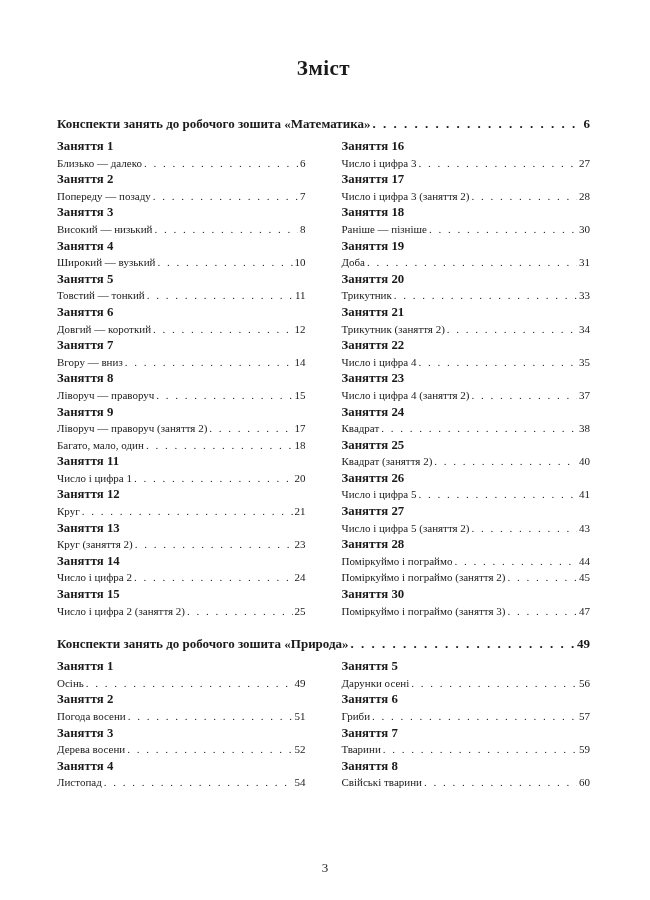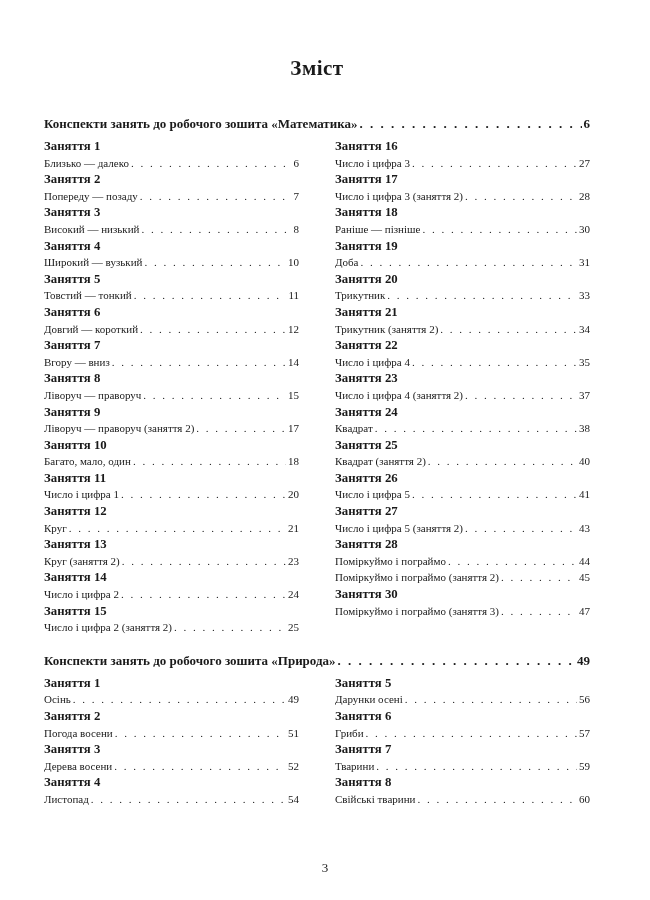--- a/index.html
+++ b/index.html
@@ -6,21 +6,21 @@
   html, body { background: #ffffff; }
   body {
     width: 650px; height: 900px;
     font-family: "Liberation Serif", "DejaVu Serif", serif;
     color: #1a1a1a;
     overflow: hidden;
   }
   .page {
     position: relative;
     width: 650px; height: 900px;
-    padding: 56px 60px 0 44px;
+    padding: 56px 60px 0 57px;
     background: #fff;
   }
   .toc-title {
     text-align: center;
     font-size: 21px;
     font-weight: bold;
     margin-bottom: 34px;
     letter-spacing: 0.5px;
   }
   .section { margin-bottom: 16px; }
@@ -126,21 +126,20 @@
               <span class="entry-title">Ліворуч — праворуч</span>
               <span class="leader"> . . . . . . . . . . . . . . . . . . . . . . . . . . . . . . . . . . . . . . . . . . . . . . . . . . . . . . . . . . . . . . . . . . . . . . . . . . . . . . . . . . . . . . . . . . . . . . . . . . . . . . . . . . . . . . . . . . . . . . . .</span>
               <span class="pagenum">15</span>
             </div>
             <div class="entry-label">Заняття 9</div>
             <div class="entry-line">
               <span class="entry-title">Ліворуч — праворуч (заняття 2)</span>
               <span class="leader"> . . . . . . . . . . . . . . . . . . . . . . . . . . . . . . . . . . . . . . . . . . . . . . . . . . . . . . . . . . . . . . . . . . . . . . . . . . . . . . . . . . . . . . . . . . . . . . . . . . . . . . . . . . . . . . . . . . . . . . . .</span>
               <span class="pagenum">17</span>
             </div>
-            <div class="entry-label">Заняття 10</div>
             <div class="entry-line">
               <span class="entry-title">Багато, мало, один</span>
               <span class="leader"> . . . . . . . . . . . . . . . . . . . . . . . . . . . . . . . . . . . . . . . . . . . . . . . . . . . . . . . . . . . . . . . . . . . . . . . . . . . . . . . . . . . . . . . . . . . . . . . . . . . . . . . . . . . . . . . . . . . . . . . .</span>
               <span class="pagenum">18</span>
             </div>
             <div class="entry-label">Заняття 11</div>
             <div class="entry-line">
               <span class="entry-title">Число і цифра 1</span>
               <span class="leader"> . . . . . . . . . . . . . . . . . . . . . . . . . . . . . . . . . . . . . . . . . . . . . . . . . . . . . . . . . . . . . . . . . . . . . . . . . . . . . . . . . . . . . . . . . . . . . . . . . . . . . . . . . . . . . . . . . . . . . . . .</span>
               <span class="pagenum">20</span>

